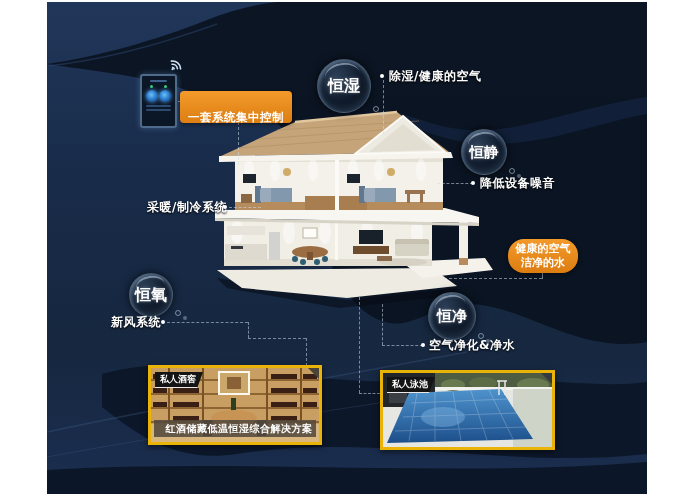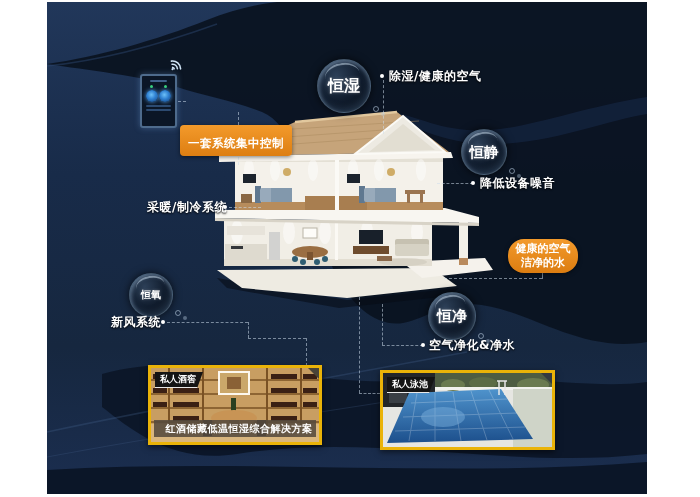--- a/index.html
+++ b/index.html
@@ -20,24 +20,24 @@
   .dial { width:12px; height:12px; border-radius:50%;
           background:radial-gradient(circle at 45% 40%, #6cc0f8 0%, #2e7fd0 45%, #123a6e 100%);
           box-shadow:0 0 4px rgba(90,170,245,.9); }
   .phone-rows { margin-top:3px; }
   .phone-row { height:2px; background:#2c4a70; margin:2px 1px; border-radius:1px; }
 
   .wifi { position:absolute; left:121px; top:55px; width:16px; height:16px; }
 
   
   .pill { position:absolute; left:133px; top:89px; height:31px; line-height:21px;
-          padding:8px 8px; border-radius:4px; white-space:nowrap;
+          padding:16px 8px; border-radius:4px; white-space:nowrap;
           background:linear-gradient(180deg,#f39a2b,#dd7e12);
           color:#fff; font-size:11.5px; font-weight:bold; letter-spacing:.5px;
-          box-shadow:0 1px 4px rgba(0,0,0,.5);margin-top:34px; }
+          box-shadow:0 1px 4px rgba(0,0,0,.5); }
   .info-box { position:absolute; left:461px; top:237px; width:70px; height:34px;
           border-radius:16px; background:linear-gradient(180deg,#f39a2b,#dc7d11);
           color:#fff; font-size:11px; font-weight:bold; text-align:center;
           padding-top:3px; line-height:14px; box-shadow:0 1px 4px rgba(0,0,0,.5); }
 
   
   .bubble { position:absolute; border-radius:50%;
             background:radial-gradient(circle at 35% 30%, #2c3f57 0%, #111d2e 50%, #05090f 100%);
             border:1px solid rgba(150,185,215,.4);
             box-shadow:inset 1px 2px 4px rgba(170,200,230,.45), inset -2px -4px 6px rgba(90,130,175,.25), 0 0 8px rgba(0,0,0,.7);
@@ -225,21 +225,21 @@
     </div>
   </div>
   <div class="pill">一套系统集中控制</div>
 
   <div class="bubble" style="left:270px; top:57px; width:54px; height:54px; font-size:16px;">
     <span>恒湿</span>
   </div>
   <div class="bubble" style="left:414px; top:127px; width:46px; height:46px; font-size:14.5px;">
     <span>恒静</span>
   </div>
-  <div class="bubble" style="left:82px; top:271px; width:44px; height:44px; font-size:10px;justify-content:center;">
+  <div class="bubble" style="left:82px; top:271px; width:44px; height:44px; font-size:16px;justify-content:center;">
     <span>恒氧</span>
   </div>
   <div class="bubble" style="left:381px; top:290px; width:48px; height:48px; font-size:15px;">
     <span>恒净</span>
   </div>
 
   <span class="dot" style="left:333px; top:72px;"></span>
   <div class="feature" style="left:342px; top:66px;">除湿/健康的空气</div>
 
   <span class="dot" style="left:424px; top:179px;"></span>

